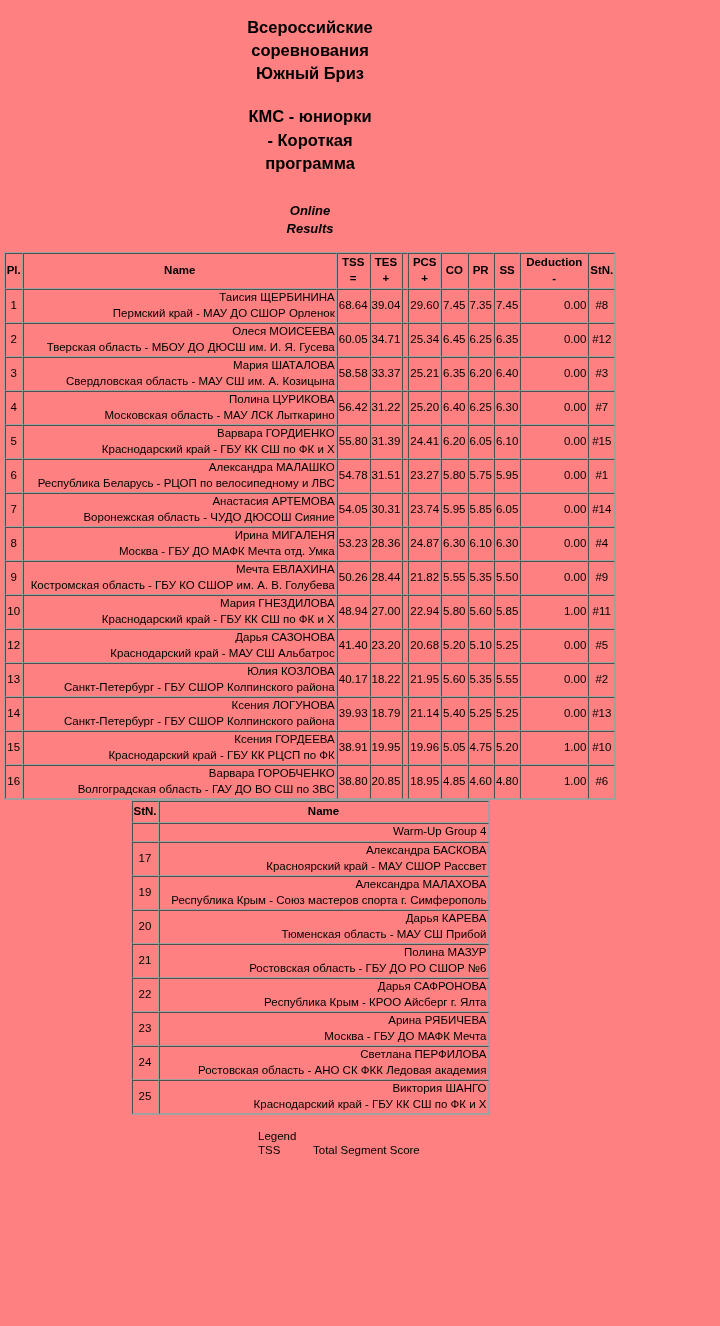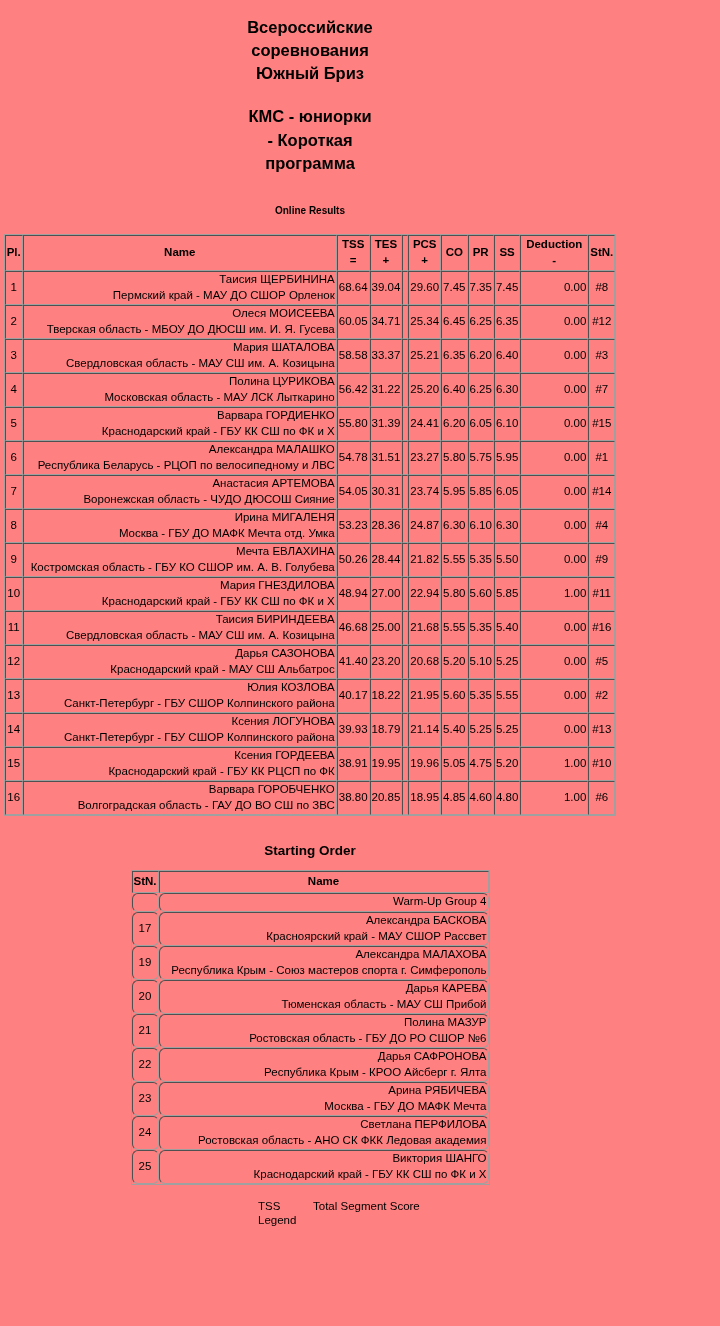--- a/index.html
+++ b/index.html
@@ -14,22 +14,22 @@
   .wrap { width: 620px; text-align: center; }
   h1 {
     font-size: 16.5px; font-weight: bold; margin: 0; padding-top: 16px;
     line-height: 23px; width: 160px; margin-left: auto; margin-right: auto;
   }
   h2 {
     font-size: 16.5px; font-weight: bold; margin: 20px auto 0 auto;
     line-height: 23.5px; width: 130px;
   }
   h3.online {
-    font-size: 10px; font-weight: bold; margin: 26px auto 0 auto;
-    line-height: 18px; width: 80px;
+    font-size: 13px; font-weight: bold; margin: 26px auto 0 auto;
+    line-height: 18px; width: 80px; font-style: italic;
   }
   table {
     border-collapse: separate;
     border-spacing: 0;
     font-size: 11.5px;
     margin-left: auto; margin-right: auto;
     border-top: 1px solid #a0a0a0;
     border-left: 1px solid #a0a0a0;
     border-right: 1px solid #a0a0a0;
     border-bottom: 1px solid #a0a0a0;
@@ -47,21 +47,21 @@
   .results th { height: 34px; }
   .results td { height: 32px; }
   .num { text-align: right; }
   .ctr { text-align: center; }
   .left { text-align: right; white-space: nowrap; }
   .spacer { width: 4px; padding: 0; }
   h3.so {
     font-size: 13.5px; font-weight: bold; margin: 27px auto 12px auto;
   }
   .order th { height: 20px; }
-  .order td { height: 32px; border-radius: 6px; }
+  .order td { height: 32px; }
   .order td.group { height: 17px; }
   .legend {
     text-align: left; margin-left: 258px; margin-top: 14px;
     font-size: 11.5px; line-height: 14px;
   }
   .legend-row { white-space: nowrap; }
   .legend-row span { display: inline-block; }
   .legend-row .abbr { width: 55px; }
 </style>
 </head>
@@ -243,36 +243,20 @@
           <td class="num">27.00</td>
           <td class="spacer"></td>
           <td class="num">22.94</td>
           <td class="num">5.80</td>
           <td class="num">5.60</td>
           <td class="num">5.85</td>
           <td class="num" style="width: 64px;">1.00</td>
           <td class="ctr">#11</td>
         </tr>
         <tr>
-          <td class="ctr">11</td>
-          <td class="left">
-            <div>Таисия БИРИНДЕЕВА</div>
-            <div>Свердловская область - МАУ СШ им. А. Козицына</div>
-          </td>
-          <td class="num">46.68</td>
-          <td class="num">25.00</td>
-          <td class="spacer"></td>
-          <td class="num">21.68</td>
-          <td class="num">5.55</td>
-          <td class="num">5.35</td>
-          <td class="num">5.40</td>
-          <td class="num" style="width: 64px;">0.00</td>
-          <td class="ctr">#16</td>
-        </tr>
-        <tr>
           <td class="ctr">12</td>
           <td class="left">
             <div>Дарья САЗОНОВА</div>
             <div>Краснодарский край - МАУ СШ Альбатрос</div>
           </td>
           <td class="num">41.40</td>
           <td class="num">23.20</td>
           <td class="spacer"></td>
           <td class="num">20.68</td>
           <td class="num">5.20</td>
@@ -341,21 +325,20 @@
           <td class="num">18.95</td>
           <td class="num">4.85</td>
           <td class="num">4.60</td>
           <td class="num">4.80</td>
           <td class="num" style="width: 64px;">1.00</td>
           <td class="ctr">#6</td>
         </tr>
       </tbody>
   </table>
 
-  <h3 class="so">Starting Order</h3>
 
   <table class="order">
     <thead>
       <tr>
         <th>StN.</th>
         <th style="width:326px">Name</th>
       </tr>
     </thead>
     <tbody id="order-body">
         <tr>
@@ -415,18 +398,18 @@
           <td class="ctr">25</td>
           <td class="left">
             <div>Виктория ШАНГО</div>
             <div>Краснодарский край - ГБУ КК СШ по ФК и Х</div>
           </td>
         </tr>
       </tbody>
   </table>
 
   <div class="legend">
+    <div>Legend</div>
     <div id="legend-items">
         <div class="legend-row"><span class="abbr">TSS</span><span>Total Segment Score</span></div>
       </div>
-    <div>Legend</div>
   </div>
 </div>
 
 </body></html>

